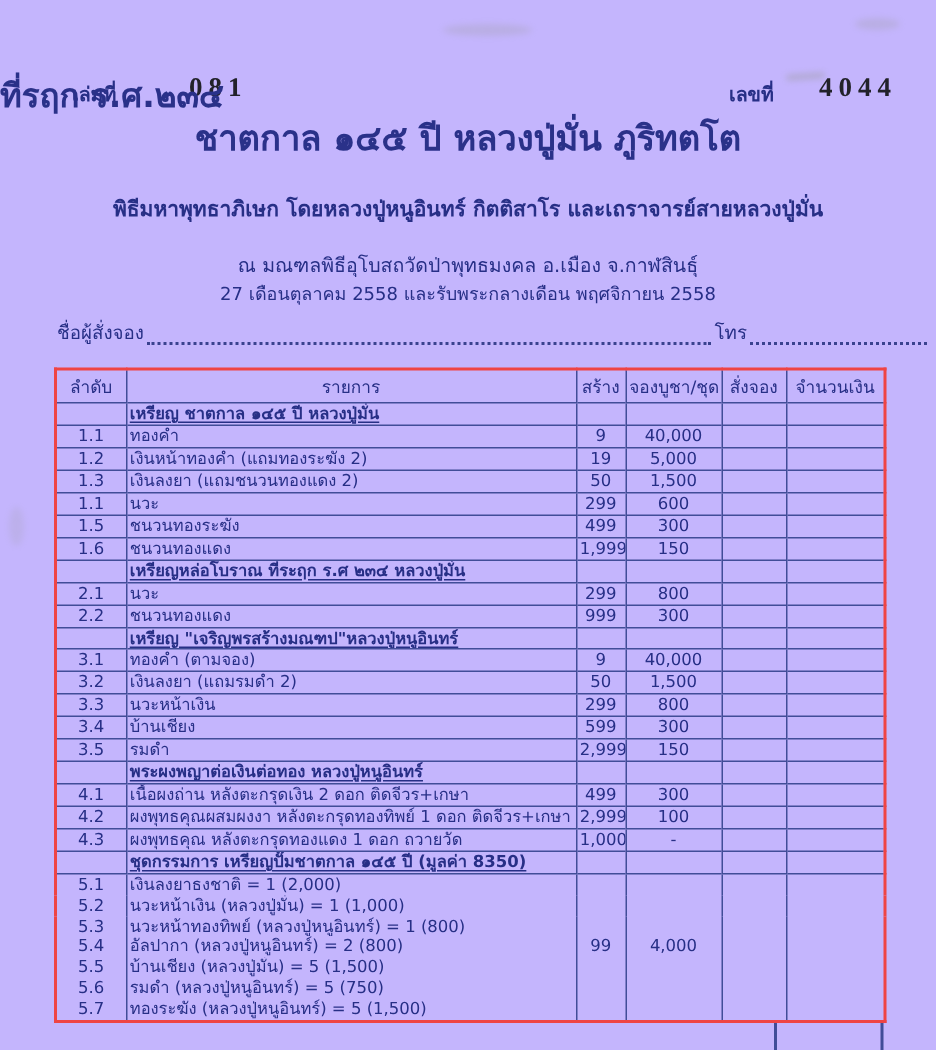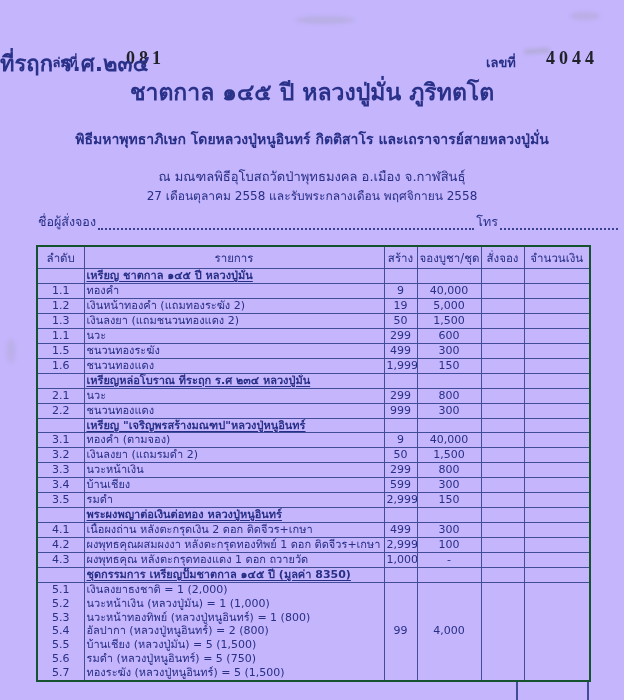--- a/index.html
+++ b/index.html
@@ -45,21 +45,21 @@
   }
   .order-line .lbl{white-space:nowrap;padding-bottom:1px;}
   .dots{flex:1;border-bottom:2px dotted #3a428f;margin:0 2px 3px 2px;height:1px;}
   .dots.short{flex:0 0 118px;}
 
   
   table.order{
     position:absolute;left:36px;top:245px;width:553px;height:437px;
     border-collapse:collapse;table-layout:fixed;
   }
-  table.order{border:2px solid #14532d;}
+  table.order{border:2px solid #ef4444;}
   table.order td{
     border-left:1px solid #414d98;
     font-size:11px;line-height:12px;color:#272f86;
     padding:0 2px;overflow:hidden;white-space:nowrap;
   }
   tr.hline td{border-top:1px solid #414d98;}
   tr.noline td{border-top:none;}
   tr.thead td{font-size:11.5px;text-align:center;height:21px;font-weight:normal;}
   td.c-no{text-align:center;}
   td.c-desc{text-align:left;padding-left:6px;}

